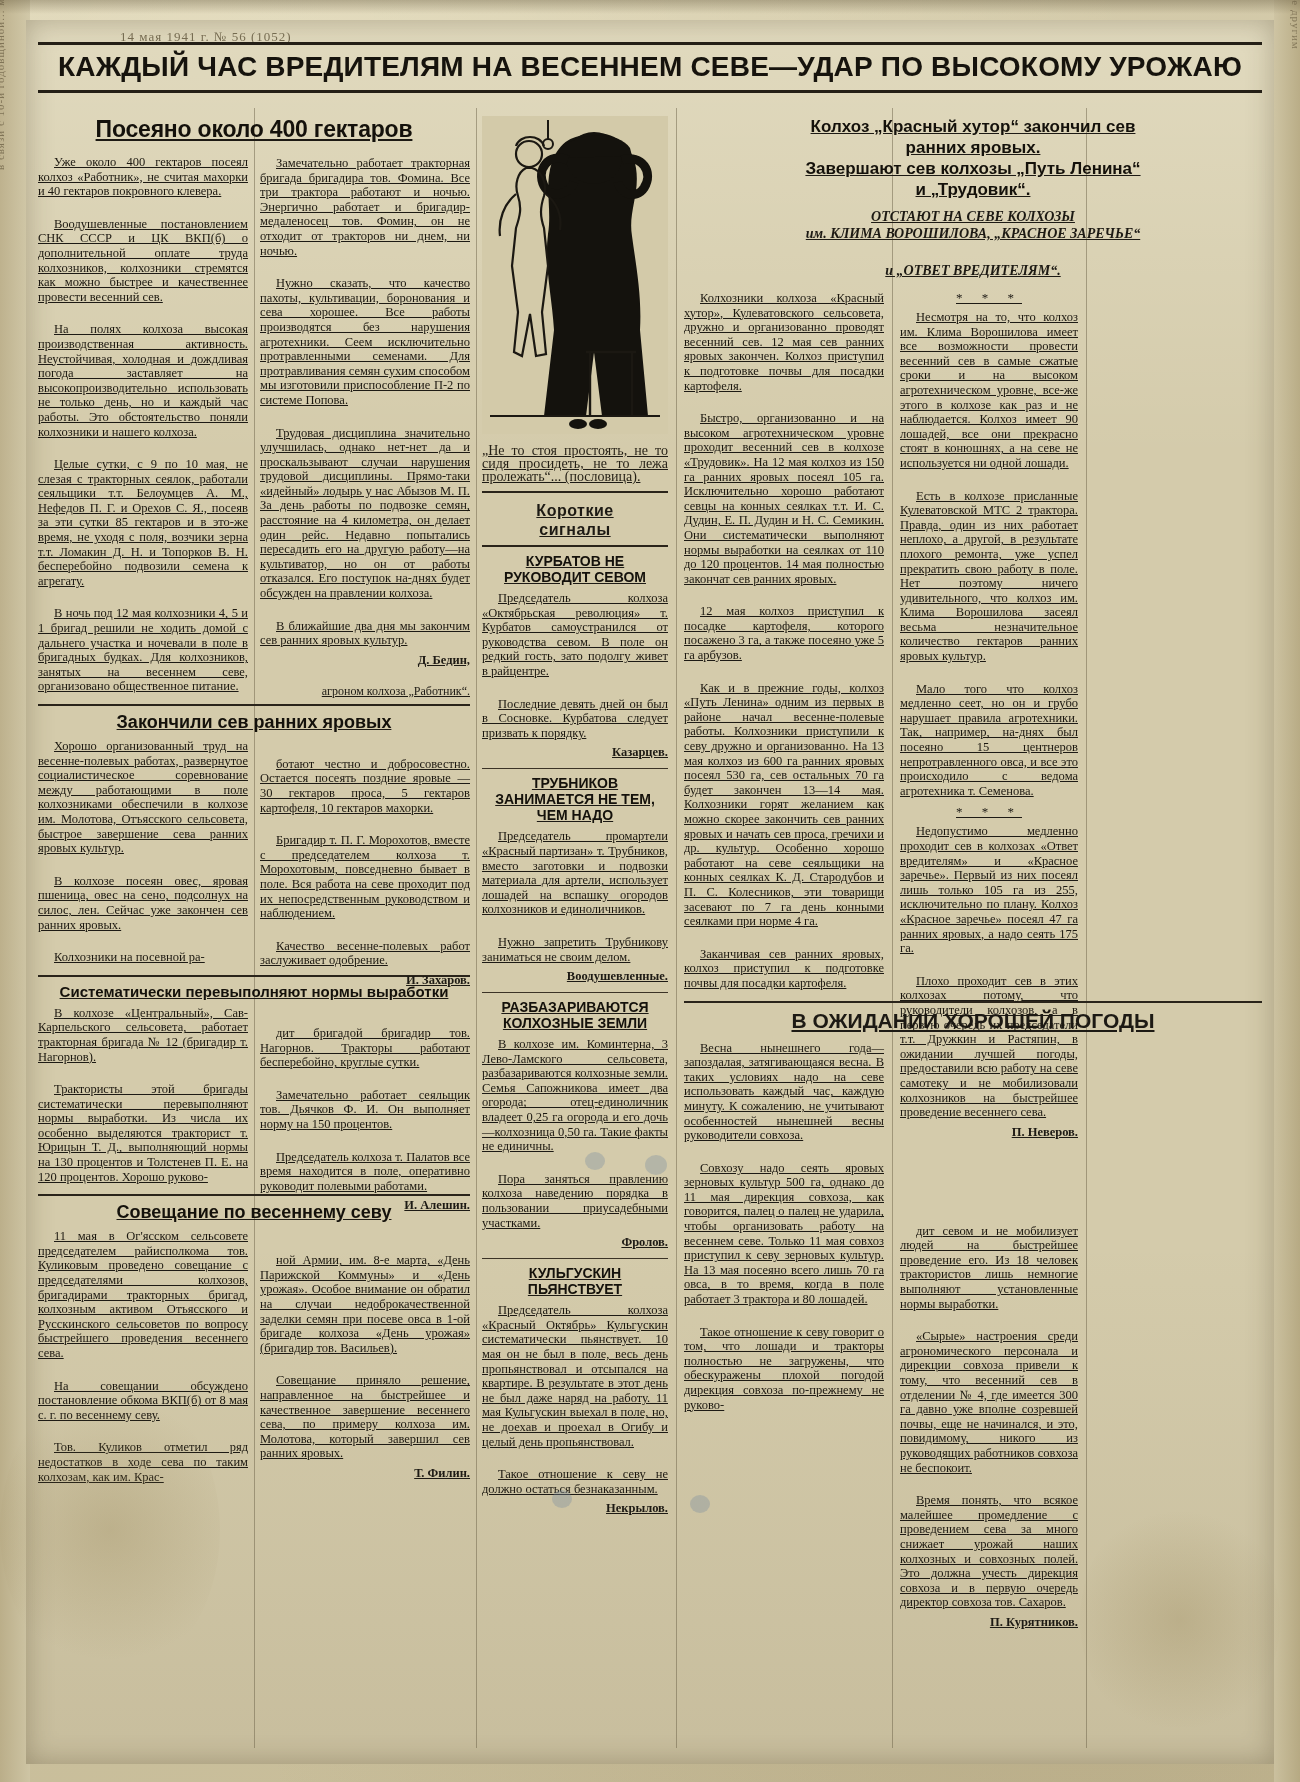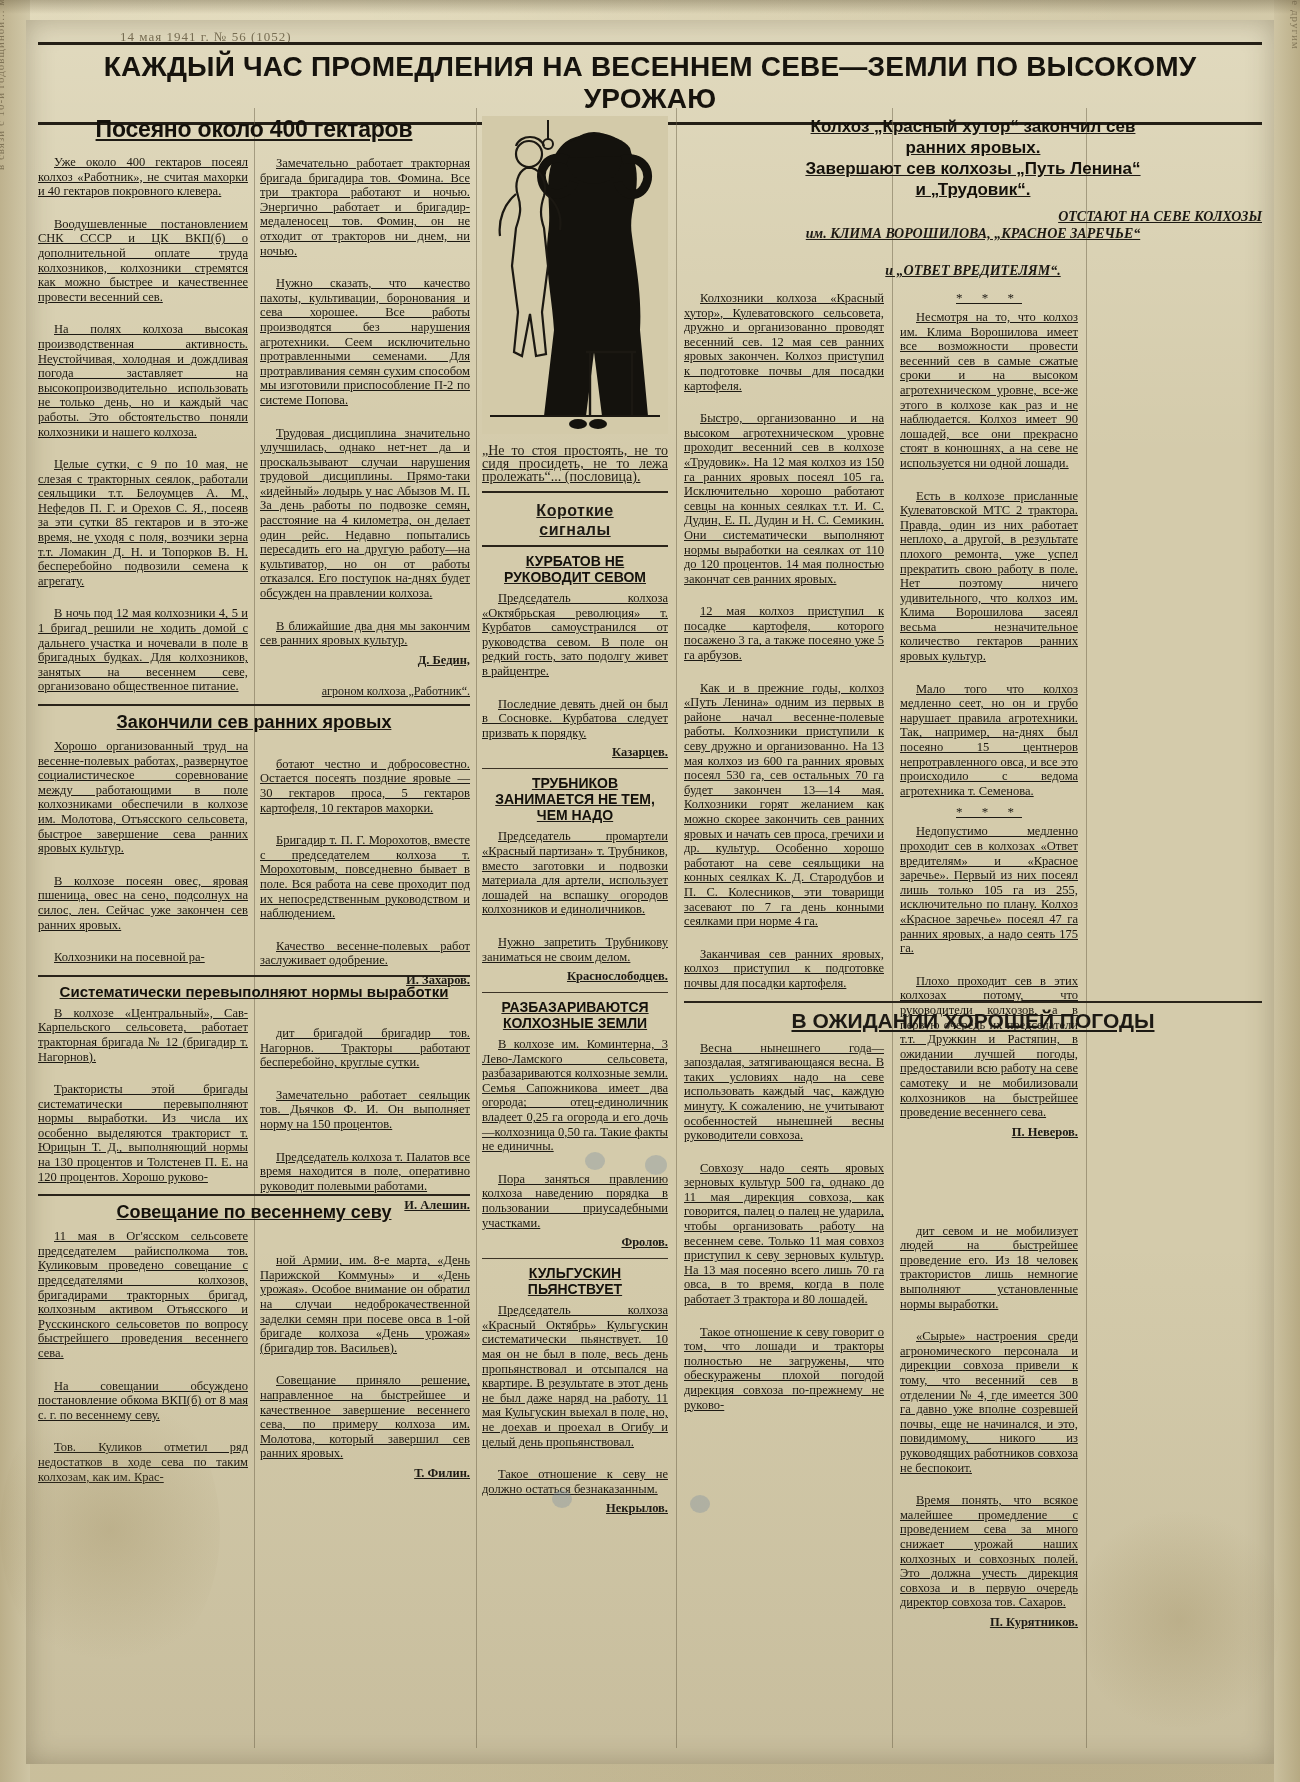--- a/index.html
+++ b/index.html
@@ -131,21 +131,21 @@
   <div class="fold"></div>
 
   <div class="vert-left">в связи с 10-й годовщиной... мы ждём от колхозников и механизаторов</div>
   <div class="vert-right">читайте и передавайте другим</div>
 
   <div class="sheet"></div>
 
   <div class="masthead-date">14 мая 1941 г. № 56 (1052)</div>
 
   <div class="banner">
-    <h1>КАЖДЫЙ ЧАС ПРОМЕДЛЕНИЯ НА ВЕСЕННЕМ СЕВЕ—ЗЕМЛИ ПО ВЫСОКОМУ УРОЖАЮ</h1>
+    <h1>КАЖДЫЙ ЧАС ВРЕДИТЕЛЯМ НА ВЕСЕННЕМ СЕВЕ—УДАР ПО ВЫСОКОМУ УРОЖАЮ</h1>
   </div>
 
   <div class="cols">
 
     <div class="vdiv" style="left:216px;"></div>
     <div class="vdiv" style="left:438px;"></div>
     <div class="vdiv" style="left:638px;"></div>
     <div class="vdiv" style="left:854px;"></div>
     <div class="vdiv" style="left:1048px;"></div>
 
@@ -246,21 +246,21 @@
 
         <h2 class="head h-xs">КУРБАТОВ НЕ РУКОВОДИТ СЕВОМ</h2>
         <p class="t">Председатель колхоза «Октябрьская революция» т. Курбатов самоустранился от руководства севом. В поле он редкий гость, зато подолгу живет в райцентре.</p>
         <p class="t">Последние девять дней он был в Сосновке. Курбатова следует призвать к порядку.</p>
         <div class="sig">Казарцев.</div>
 
         <hr class="rule-thin hr-sub">
         <h2 class="head h-xs">ТРУБНИКОВ ЗАНИМАЕТСЯ НЕ ТЕМ, ЧЕМ НАДО</h2>
         <p class="t">Председатель промартели «Красный партизан» т. Трубников, вместо заготовки и подвозки материала для артели, использует лошадей на вспашку огородов колхозников и единоличников.</p>
         <p class="t">Нужно запретить Трубникову заниматься не своим делом.</p>
-        <div class="sig">Краснослободцев.</div>
+        <div class="sig">Воодушевленные.</div>
 
         <hr class="rule-thin hr-sub">
         <h2 class="head h-xs">РАЗБАЗАРИВАЮТСЯ КОЛХОЗНЫЕ ЗЕМЛИ</h2>
         <p class="t">В колхозе им. Коминтерна, 3 Лево-Ламского сельсовета, разбазариваются колхозные земли. Семья Сапожниковa имеет два огорода; отец-единоличник владеет 0,25 га огорода и его дочь—колхозница 0,50 га. Такие факты не единичны.</p>
         <p class="t">Пора заняться правлению колхоза наведению порядка в пользовании приусадебными участками.</p>
         <div class="sig">Фролов.</div>
 
         <hr class="rule-thin hr-sub">
         <h2 class="head h-xs">КУЛЬГУСКИН ПЬЯНСТВУЕТ</h2>
         <p class="t">Председатель колхоза «Красный Октябрь» Кульгускин систематически пьянствует. 10 мая он не был в поле, весь день пропьянствовал и отсыпался на квартире. В результате в этот день не был даже наряд на работу. 11 мая Кульгускин выехал в поле, но, не доехав и проехал в Огибу и целый день пропьянствовал.</p>
@@ -271,21 +271,21 @@
 
     <div class="col c4">
       <div style="width:578px;">
         <p class="right-head">
           <span style="display:block;">Колхоз „Красный хутор“ закончил сев</span>
           <span style="display:block;">ранних яровых.</span>
           <span style="display:block;">Завершают сев колхозы „Путь Ленина“</span>
           <span style="display:block;">и „Трудовик“.</span>
         </p>
         <p class="ital-head">
-          <span style="display:block;text-align:right;">ОТСТАЮТ НА СЕВЕ КОЛХОЗЫ</span>
+          <span style="display:block;">ОТСТАЮТ НА СЕВЕ КОЛХОЗЫ</span>
           <span style="display:block;">им. КЛИМА ВОРОШИЛОВА, „КРАСНОЕ ЗАРЕЧЬЕ“</span>
           <span style="display:block;margin-top:20px;">и „ОТВЕТ ВРЕДИТЕЛЯМ“.</span>
         </p>
       </div>
       <div style="height:6px;"></div>
       <p class="t">Колхозники колхоза «Красный хутор», Кулеватовского сельсовета, дружно и организованно проводят весенний сев. 12 мая сев ранних яровых закончен. Колхоз приступил к подготовке почвы для посадки картофеля.</p>
       <p class="t">Быстро, организованно и на высоком агротехническом уровне проходит весенний сев в колхозе «Трудовик». На 12 мая колхоз из 150 га ранних яровых посеял 105 га. Исключительно хорошо работают севцы на конных сеялках т.т. И. С. Дудин, Е. П. Дудин и Н. С. Семикин. Они систематически выполняют нормы выработки на сеялках от 110 до 120 процентов. 14 мая полностью закончат сев ранних яровых.</p>
       <p class="t">12 мая колхоз приступил к посадке картофеля, которого посажено 3 га, а также посеяно уже 5 га арбузов.</p>
       <p class="t">Как и в прежние годы, колхоз «Путь Ленина» одним из первых в районе начал весенне-полевые работы. Колхозники приступили к севу дружно и организованно. На 13 мая колхоз из 600 га ранних яровых посеял 530 га, сев остальных 70 га будет закончен 13—14 мая. Колхозники горят желанием как можно скорее закончить сев ранних яровых и начать сев проса, гречихи и др. культур. Особенно хорошо работают на севе сеяльщики на конных сеялках К. Д. Стародубов и П. С. Колесников, эти товарищи засевают по 7 га день конными сеялками при норме 4 га.</p>
       <p class="t">Заканчивая сев ранних яровых, колхоз приступил к подготовке почвы для посадки картофеля.</p>

